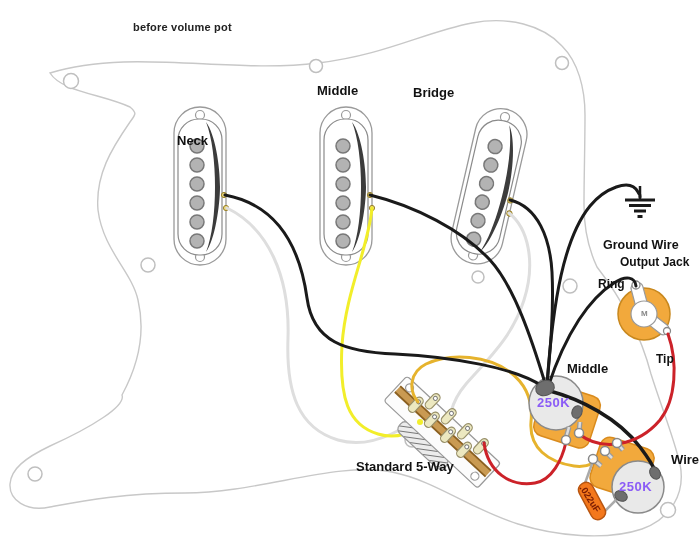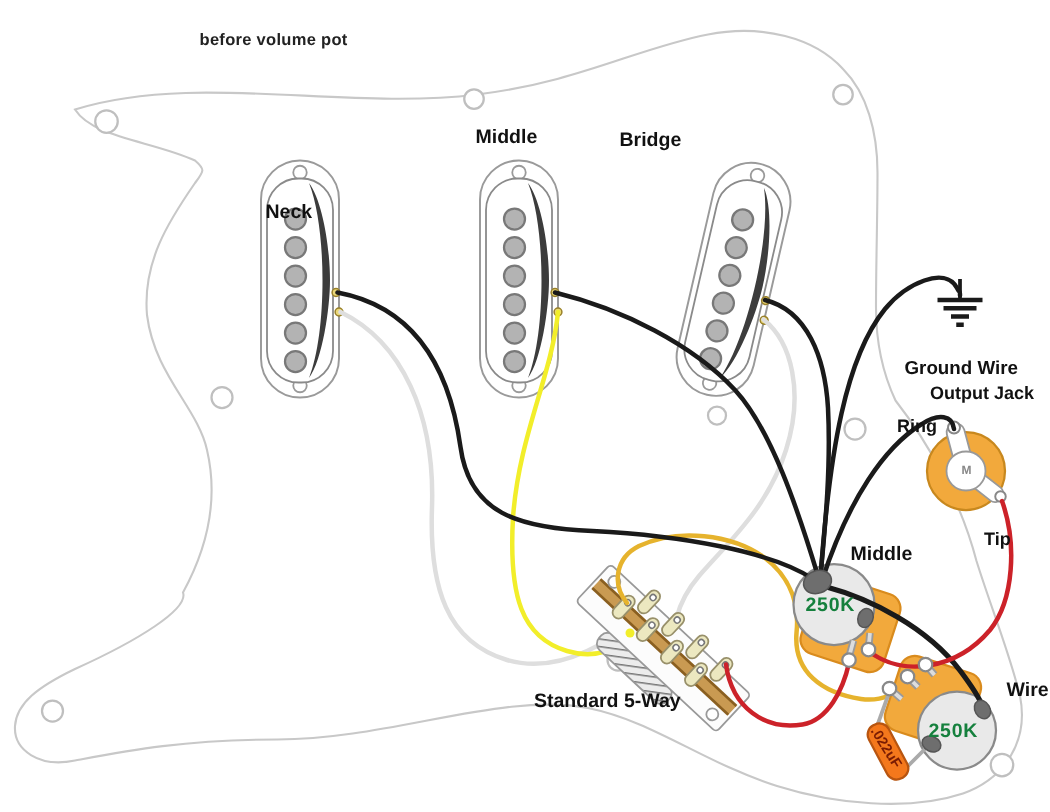--- a/index.html
+++ b/index.html
@@ -2,21 +2,21 @@
 <html><head>
 <meta charset="utf-8">
 <style>
   html,body{margin:0;padding:0;background:#fff;}
   .stage{position:relative;width:700px;height:541px;background:#fff;overflow:hidden;
          font-family:"Liberation Sans",sans-serif;}
   .stage svg{position:absolute;left:0;top:0;}
   .lbl{position:absolute;white-space:nowrap;color:#111;font-weight:bold;font-size:13px;}
   .title{font-size:19px;letter-spacing:.3px;}
   .subtitle{font-size:11px;font-weight:600;color:#222;letter-spacing:.2px;}
-  .potval{color:#15803d;font-size:13px;font-weight:bold;letter-spacing:.5px;}
+  .potval{color:#8b5cf6;font-size:13px;font-weight:bold;letter-spacing:.5px;}
   .jackm{color:#888;font-size:8px;font-weight:bold;}
   .capval{color:#7a1c03;font-size:9.5px;font-weight:bold;transform-origin:top left;transform:rotate(58deg);}
 </style>
 </head>
 <body>
 
 <div class="stage">
 
 <svg width="700" height="541" viewBox="0 0 700 541">
   <defs>

